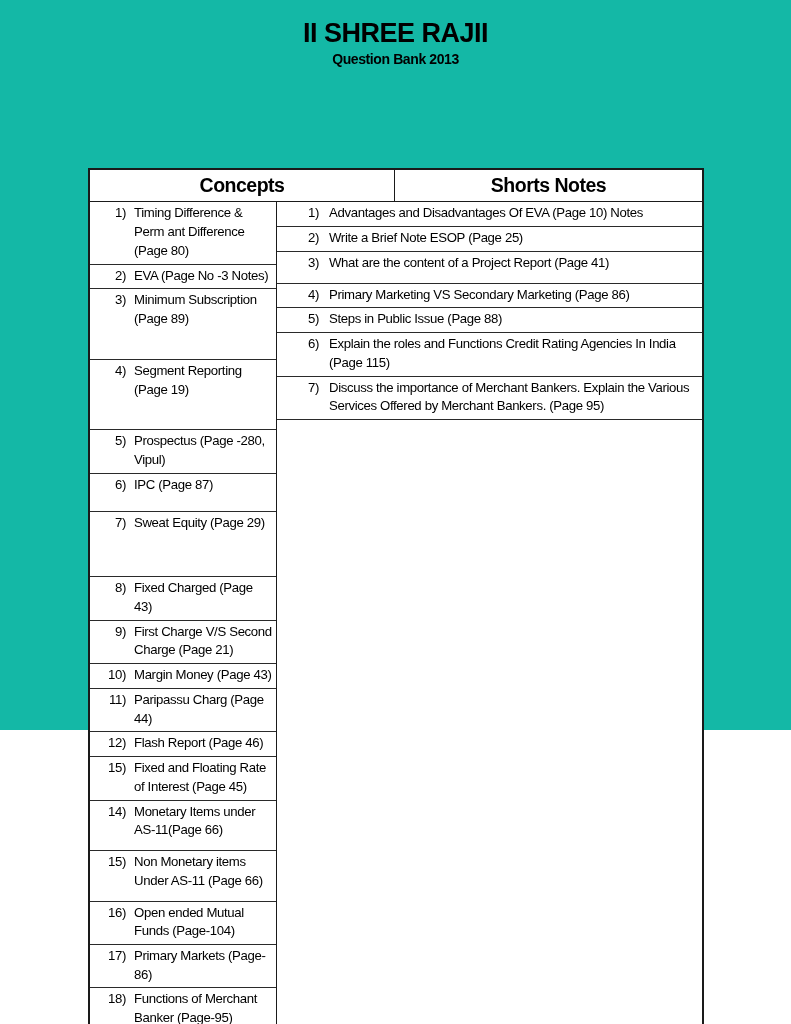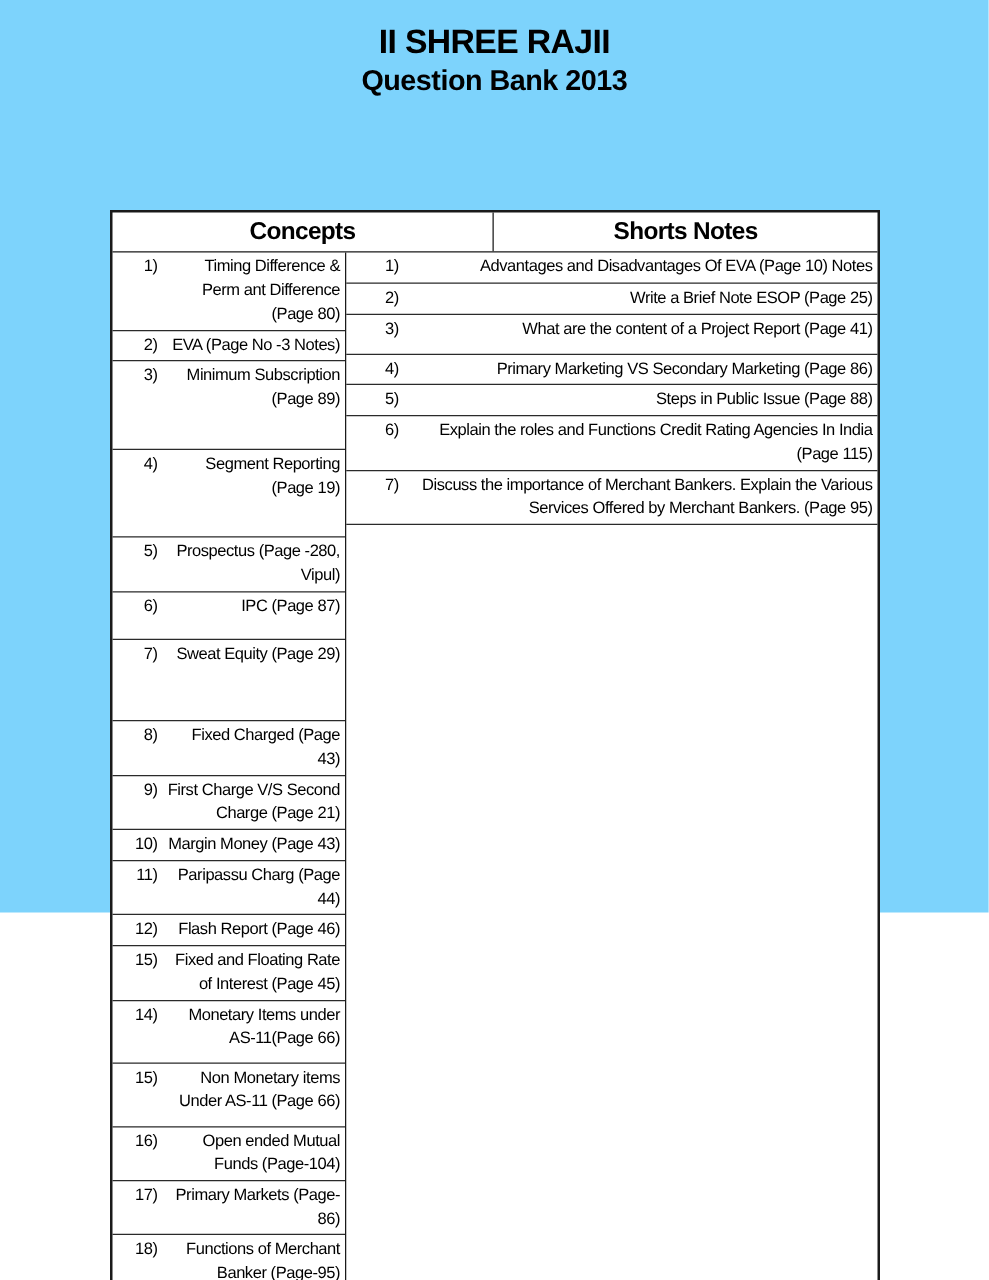--- a/index.html
+++ b/index.html
@@ -13,21 +13,21 @@
     font-family: "Liberation Sans", sans-serif;
     color: #000000;
     overflow: hidden;
     position: relative;
   }
 
   .page {
     position: relative;
     width: 791px;
     height: 730px;
-    background: #7dd3fc;
+    background: #14b8a6;
     box-sizing: border-box;
   }
 
   
   .header {
     text-align: center;
     padding-top: 18px;
   }
   .title-line {
     font-weight: bold;
@@ -43,21 +43,21 @@
     font-size: 27px;
     letter-spacing: -0.5px;
     margin-top: 2px;
   }
   .title-3 {
     font-size: 22px;
     margin-top: 8px;
     letter-spacing: -0.4px;
   }
   .title-4 {
-    font-size: 23px;
+    font-size: 14px;
     margin-top: 1px;
     letter-spacing: -0.4px;
   }
 
   
   .table-wrap {
     position: absolute;
     left: 88px;
     top: 168px;
     width: 616px;
@@ -141,21 +141,21 @@
   }
   .col-right .num {
     width: 38px;
     padding-right: 6px;
   }
   .txt {
     flex: 1 1 auto;
     font-size: 13.2px;
     line-height: 1.42;
     letter-spacing: -0.35px;
-    text-align: right;
+    text-align: left;
   }
   .col-left .txt {
     padding-left: 4px;
   }
   .col-right .txt {
     padding-left: 4px;
   }
 
   
   .filler {

